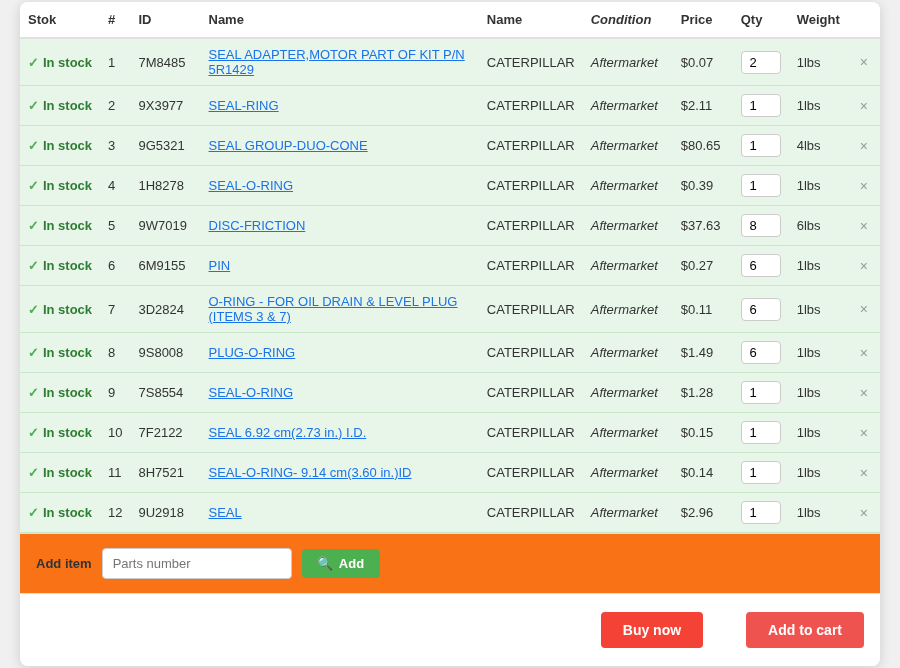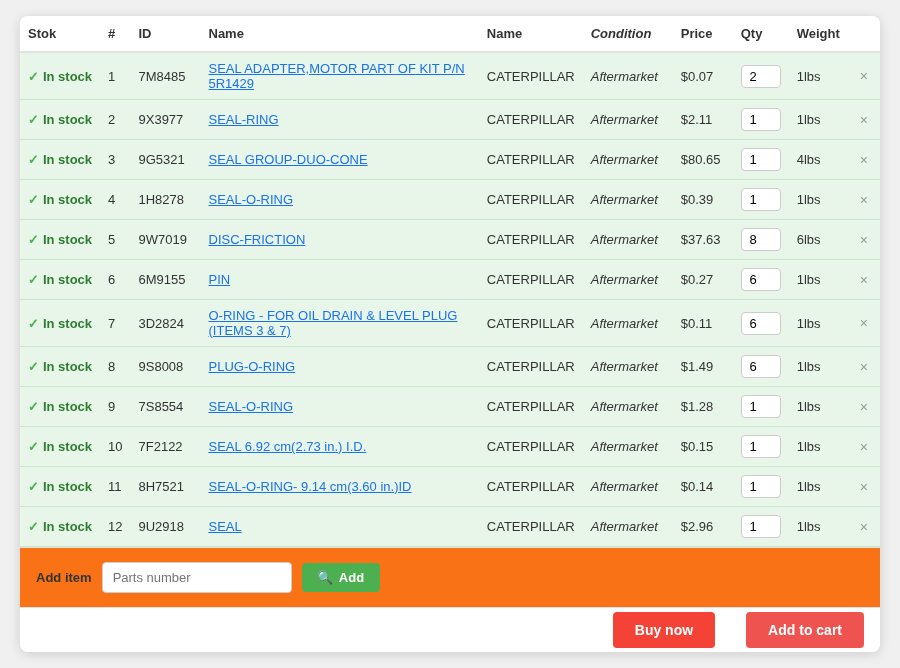--- a/index.html
+++ b/index.html
@@ -106,24 +106,24 @@
       border-radius: 4px;
       padding: 7px 16px;
       font-size: 13px;
       cursor: pointer;
       display: flex;
       align-items: center;
       gap: 5px;
       font-weight: 600;
     }
     .action-row {
-      padding: 4px 16px;
+      padding: 18px 16px;
       display: flex;
       justify-content: flex-end;
-      gap: 0;
+      gap: 12px;
       background: #fff;
       border-top: 1px solid #e0e0e0;
     }
     .buy-now-btn {
       background: #f44336;
       color: #fff;
       border: none;
       border-radius: 4px;
       padding: 10px 22px;
       font-size: 14px;

